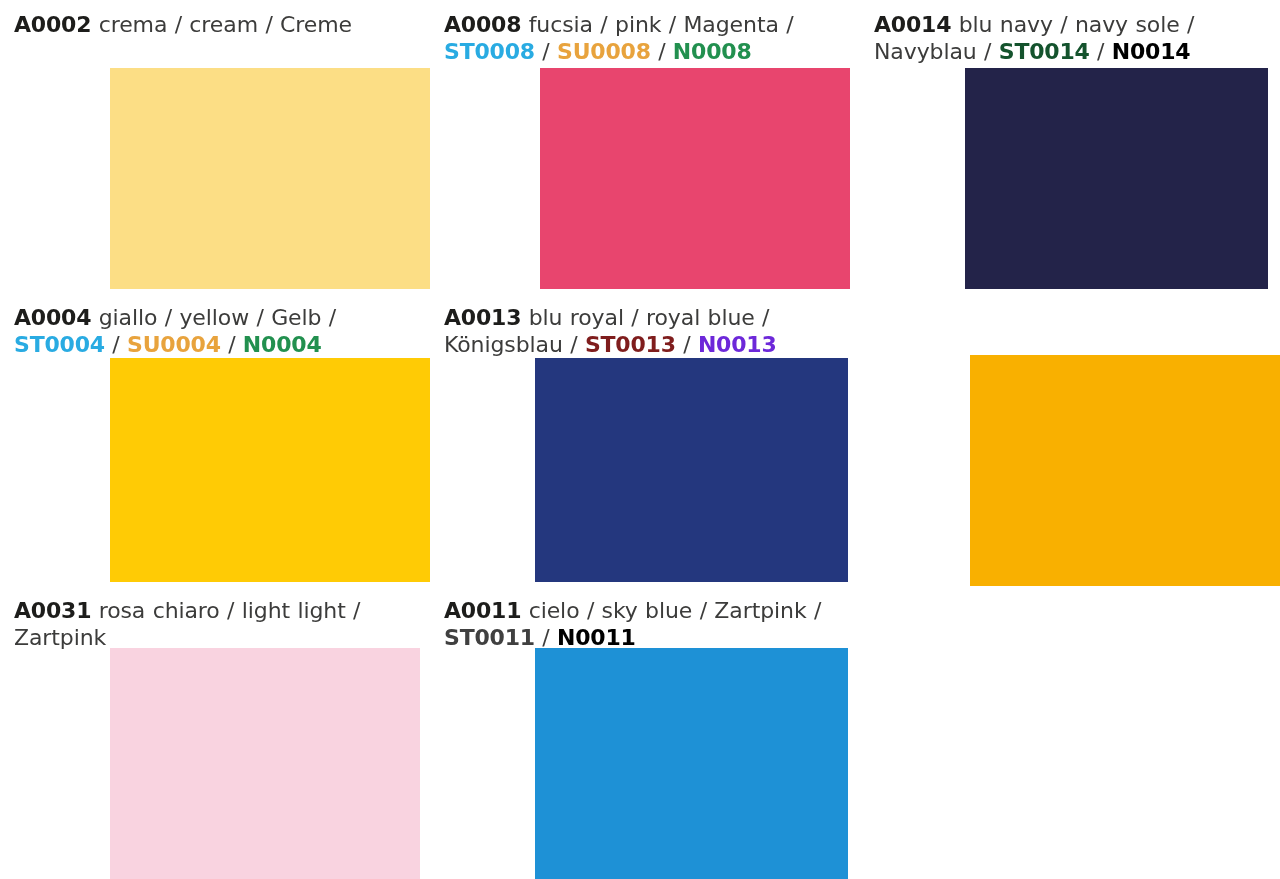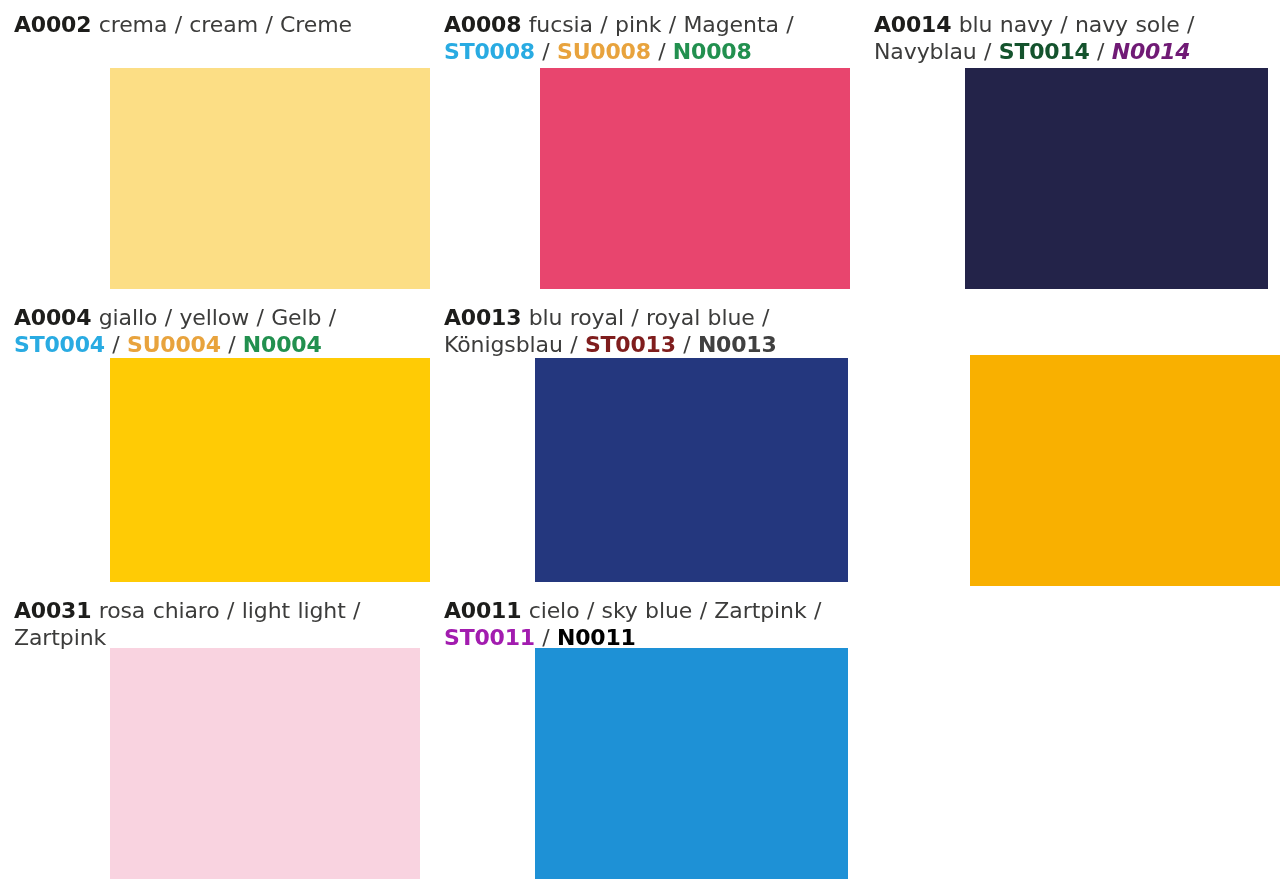--- a/index.html
+++ b/index.html
@@ -85,35 +85,35 @@
 <div class="swatch-grid">
     <div class="swatch-cell row-1 col-1">
       <div class="swatch-label"><span class="code-main">A0002</span> <span class="names">crema / cream</span> <span class="names">/ Creme</span></div>
       <div class="swatch-chip" style="background: rgb(252, 222, 133);"></div>
     </div>
     <div class="swatch-cell row-1 col-2">
       <div class="swatch-label"><span class="code-main">A0008</span> <span class="names">fucsia / pink / Magenta</span><span class="sep"> / </span><span class="alt" style="color: rgb(41, 171, 226);">ST0008</span><span class="sep"> / </span><span class="alt" style="color: rgb(232, 163, 61);">SU0008</span><span class="sep"> / </span><span class="alt" style="color: rgb(34, 144, 79);">N0008</span></div>
       <div class="swatch-chip" style="background: rgb(232, 69, 110);"></div>
     </div>
     <div class="swatch-cell row-1 col-3">
-      <div class="swatch-label"><span class="code-main">A0014</span> <span class="names">blu navy / navy sole</span> <span class="names">/ Navyblau</span><span class="sep"> / </span><span class="alt" style="color: #14532d;">ST0014</span><span class="sep"> / </span><span class="alt" style="color: #701a75; font-style: italic;">N0014</span></div>
+      <div class="swatch-label"><span class="code-main">A0014</span> <span class="names">blu navy / navy sole</span> <span class="names">/ Navyblau</span><span class="sep"> / </span><span class="alt" style="color: #14532d;">ST0014</span><span class="sep"> / </span><span class="alt" style="color: #000000;">N0014</span></div>
       <div class="swatch-chip" style="background: rgb(35, 35, 73);"></div>
     </div>
     <div class="swatch-cell row-2 col-1">
       <div class="swatch-label"><span class="code-main">A0004</span> <span class="names">giallo / yellow / Gelb</span><span class="sep"> / </span><span class="alt" style="color: rgb(41, 171, 226);">ST0004</span><span class="sep"> / </span><span class="alt" style="color: rgb(232, 163, 61);">SU0004</span><span class="sep"> / </span><span class="alt" style="color: rgb(34, 144, 79);">N0004</span></div>
       <div class="swatch-chip" style="background: rgb(255, 203, 5);"></div>
     </div>
     <div class="swatch-cell row-2 col-3">
-      <div class="swatch-label"><span class="code-main">A0013</span> <span class="names">blu royal / royal blue</span> <span class="names">/ Königsblau</span><span class="sep"> / </span><span class="alt" style="color: #7f1d1d;">ST0013</span><span class="sep"> / </span><span class="alt" style="color: #404040; text-align: center;">N0013</span></div>
+      <div class="swatch-label"><span class="code-main">A0013</span> <span class="names">blu royal / royal blue</span> <span class="names">/ Königsblau</span><span class="sep"> / </span><span class="alt" style="color: #7f1d1d;">ST0013</span><span class="sep"> / </span><span class="alt" style="color: #6d28d9; text-align: center;">N0013</span></div>
       <div class="swatch-chip" style="background: rgb(36, 55, 126);"></div>
     </div>
     <div class="swatch-cell row-3 col-1">
       <div class="swatch-chip" style="background: rgb(249, 176, 0);"></div>
     </div>
     <div class="swatch-cell row-3 col-2">
       <div class="swatch-label"><span class="code-main">A0031</span> <span class="names">rosa chiaro / light light</span> <span class="names">/ Zartpink</span></div>
       <div class="swatch-chip" style="background: rgb(249, 211, 224);"></div>
     </div>
     <div class="swatch-cell row-3 col-3">
-      <div class="swatch-label"><span class="code-main">A0011</span> <span class="names">cielo / sky blue / Zartpink</span><span class="sep"> / </span><span class="alt" style="color: #a21caf;">ST0011</span><span class="sep"> / </span><span class="alt" style="color: #000000;">N0011</span></div>
+      <div class="swatch-label"><span class="code-main">A0011</span> <span class="names">cielo / sky blue / Zartpink</span><span class="sep"> / </span><span class="alt" style="color: #404040;">ST0011</span><span class="sep"> / </span><span class="alt" style="color: #000000;">N0011</span></div>
       <div class="swatch-chip" style="background: rgb(30, 145, 214);"></div>
     </div>
   </div>
 
 </body></html>

